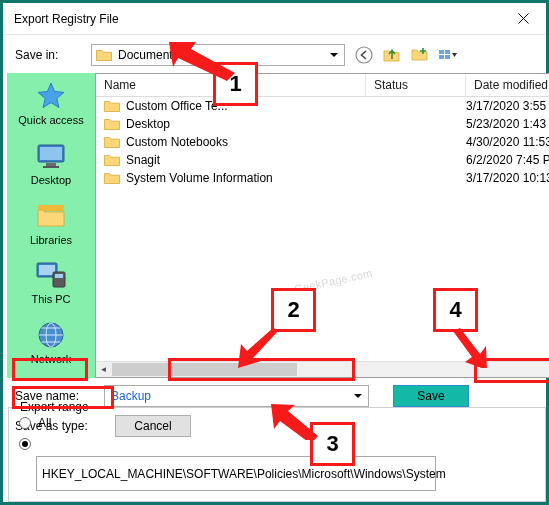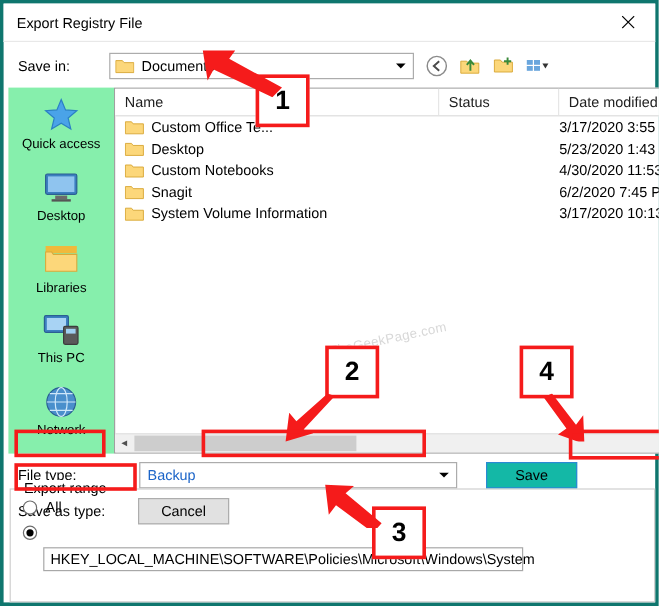--- a/index.html
+++ b/index.html
@@ -232,21 +232,21 @@
     margin-top: 6px;
     padding-left: 12px;
     padding-right: 10px;
   }
   .form-label {
     width: 85px;
     font-size: 12px;
   }
   .form-combo {
     width: 265px;
-    margin-left: 16px;
+    margin-left: 4px;
   }
   .filename-combo .combo-text { color: #1b64c8; }
   .btn {
     width: 76px;
     height: 22px;
     margin-left: 15px;
     border: 1px solid #adadad;
     background: #e1e1e1;
     font-size: 12px;
     display: flex;
@@ -297,21 +297,21 @@
     content: "";
     position: absolute;
     left: 2px; top: 2px;
     width: 6px; height: 6px;
     border-radius: 50%;
     background: #000;
   }
   .branch-input {
     margin: 6px 0 0 27px;
     width: 400px;
-    height: 20px;
+    height: 35px;
     border: 1px solid #a8a8a8;
     display: flex;
     align-items: center;
     padding-left: 5px;
     font-size: 12px;
     box-sizing: border-box;
     background: #fff;
   }
   
   .anno-box {
@@ -509,21 +509,21 @@
       <div class="hscroll">
         <div class="hs-arrow">◄</div>
         <div class="hs-thumb"></div>
         <div class="hs-track"></div>
 
       </div>
     </div>
   </div>
 
   <div class="formrow">
-    <span class="form-label">File type:</span>
+    <span class="form-label">Save name:</span>
     <div class="combo form-combo filename-combo">
       <span class="combo-text">Backup</span>
       <span class="arrow"></span>
     </div>
     <div class="btn btn-save">Save</div>
   </div>
 
   <div class="formrow">
     <span class="form-label">Save as type:</span>
     <div class="btn">Cancel</div>

